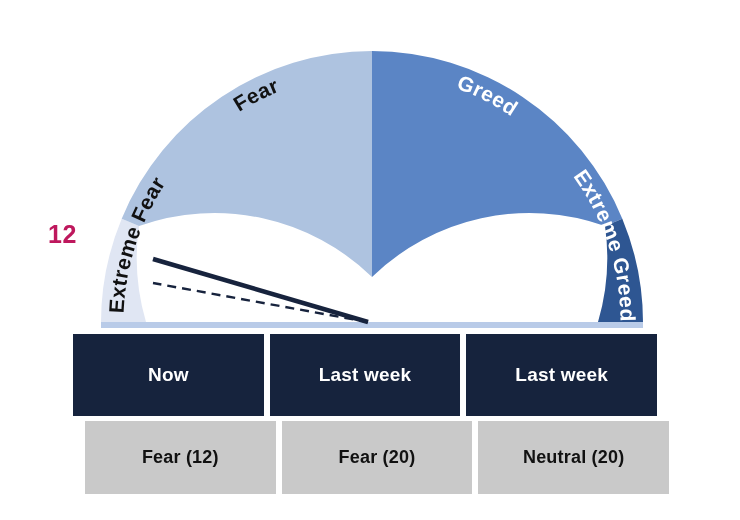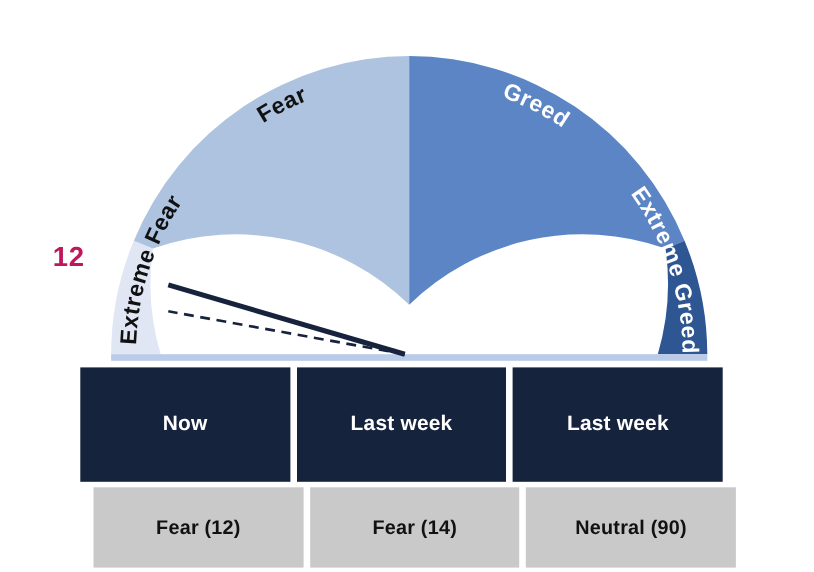--- a/index.html
+++ b/index.html
@@ -80,21 +80,21 @@
     align-items: center;
     justify-content: center;
     text-align: center;
     font-family: "Liberation Sans", sans-serif;
     font-weight: bold;
   }
   .hcell + .hcell, .bcell + .bcell {
     margin-left: 6px;
   }
   .hcell {
-    height: 104px;
+    height: 82px;
     background: #16233d;
     color: #ffffff;
     font-size: 19px;
     letter-spacing: 0.2px;
   }
   .bcell {
     height: 73px;
     background: #c9c9c9;
     color: #111111;
     font-size: 18px;
@@ -172,18 +172,18 @@
   </div>
 
   <div id="table">
     <div class="trow">
       <div class="hcell">Now</div>
       <div class="hcell">Last week</div>
       <div class="hcell">Last week</div>
     </div>
     <div class="trow">
       <div class="bcell">Fear (12)</div>
-      <div class="bcell">Fear (14)</div>
-      <div class="bcell">Neutral (90)</div>
+      <div class="bcell">Fear (20)</div>
+      <div class="bcell">Neutral (20)</div>
     </div>
   </div>
 
 </div>
 
 </body></html>

